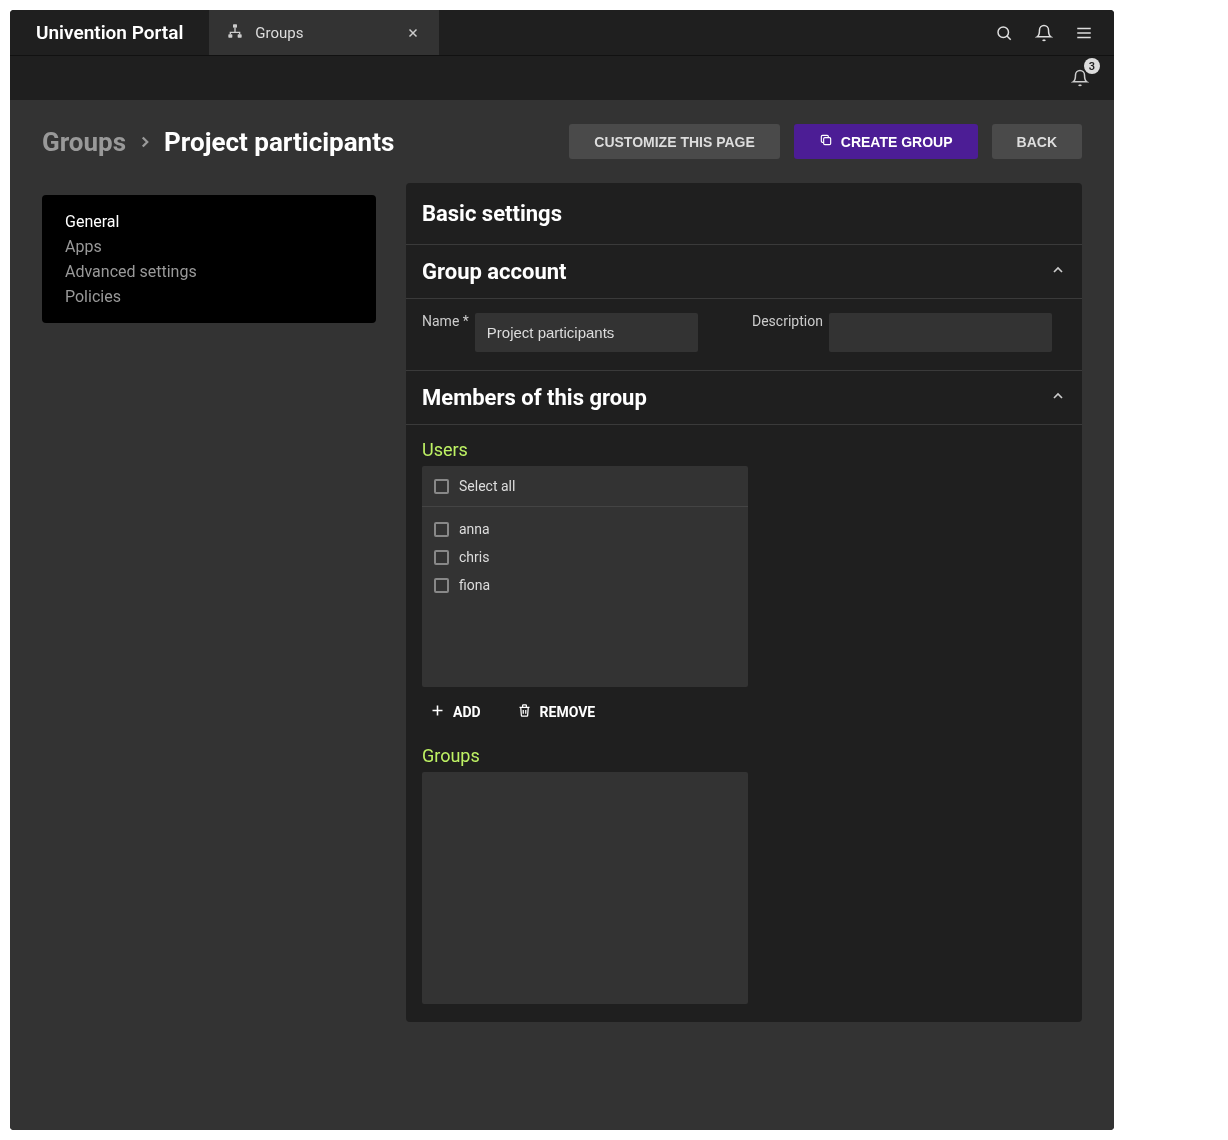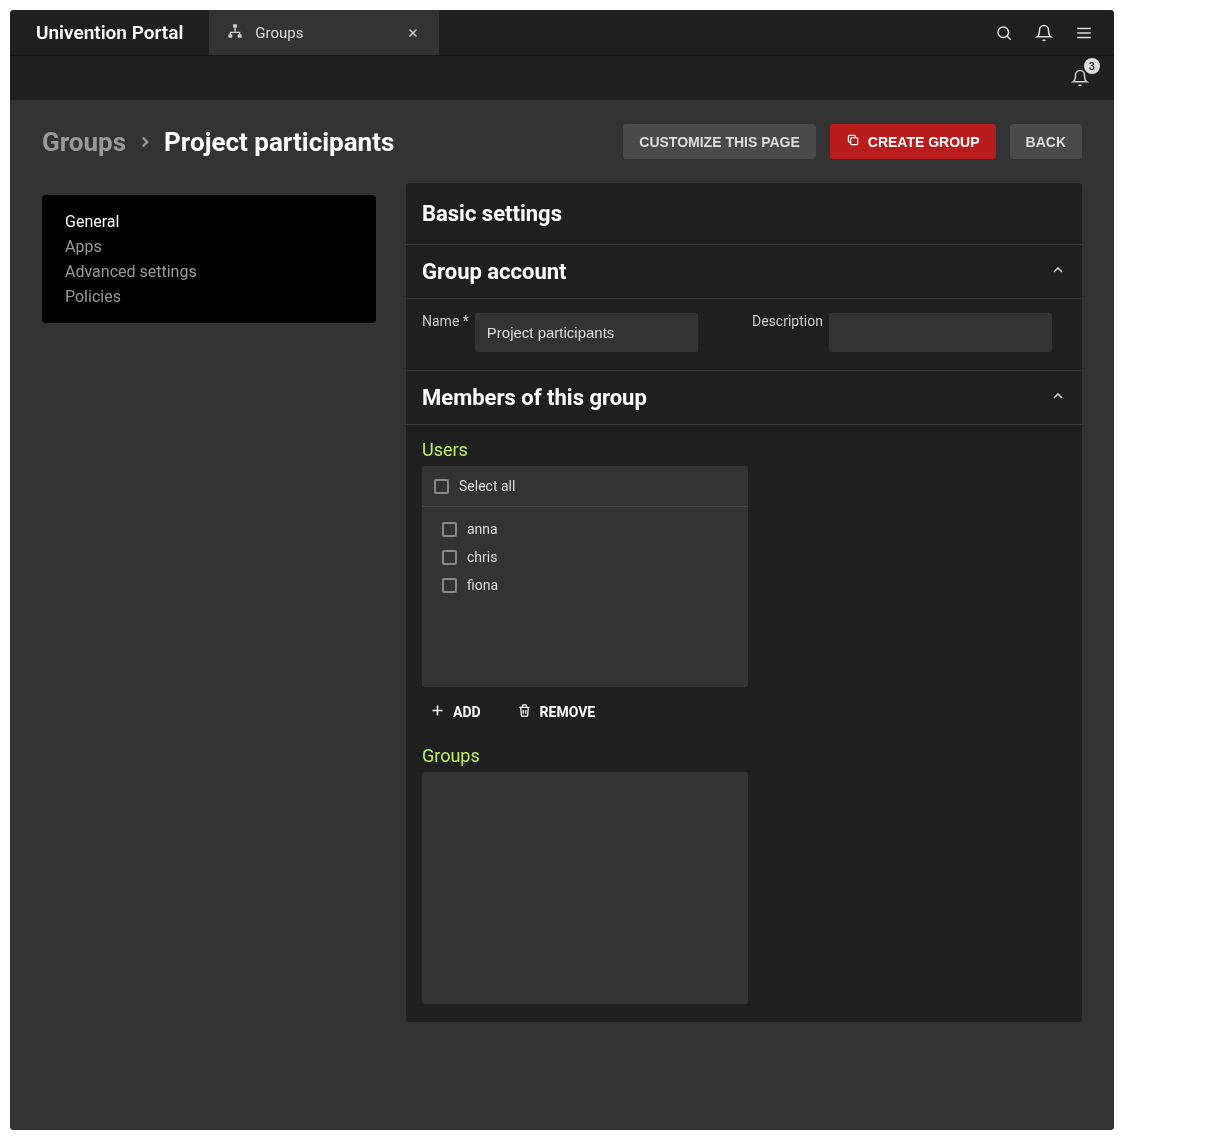--- a/index.html
+++ b/index.html
@@ -191,37 +191,37 @@
       color: #fff;
     }
     
     .header-buttons {
       display: flex;
       gap: 14px;
     }
     
     .btn {
       border: none;
-      padding: 9px 16px;
+      padding: 9px 25px;
       font-size: 14px;
       font-weight: 600;
       border-radius: 3px;
       cursor: pointer;
       display: flex;
       align-items: center;
       gap: 8px;
     }
     
     .btn-gray {
       background: #4a4a4a;
       color: #ddd;
     }
     
     .btn-green {
-      background: #b91c1c;
+      background: #4c1d95;
       color: #fff;
     }
     
     .btn-green svg {
       width: 14px;
       height: 14px;
       stroke: #fff;
       fill: none;
     }
     
@@ -341,21 +341,21 @@
       display: flex;
       align-items: center;
       gap: 10px;
       padding: 12px 12px;
       border-bottom: 1px solid #444;
       font-size: 14px;
       color: #ddd;
     }
     
     .listbox-body {
-      padding: 8px 8px;
+      padding: 8px 0;
       min-height: 180px;
     }
     
     .list-item {
       display: flex;
       align-items: center;
       gap: 10px;
       padding: 6px 12px;
       font-size: 14px;
       color: #ddd;

